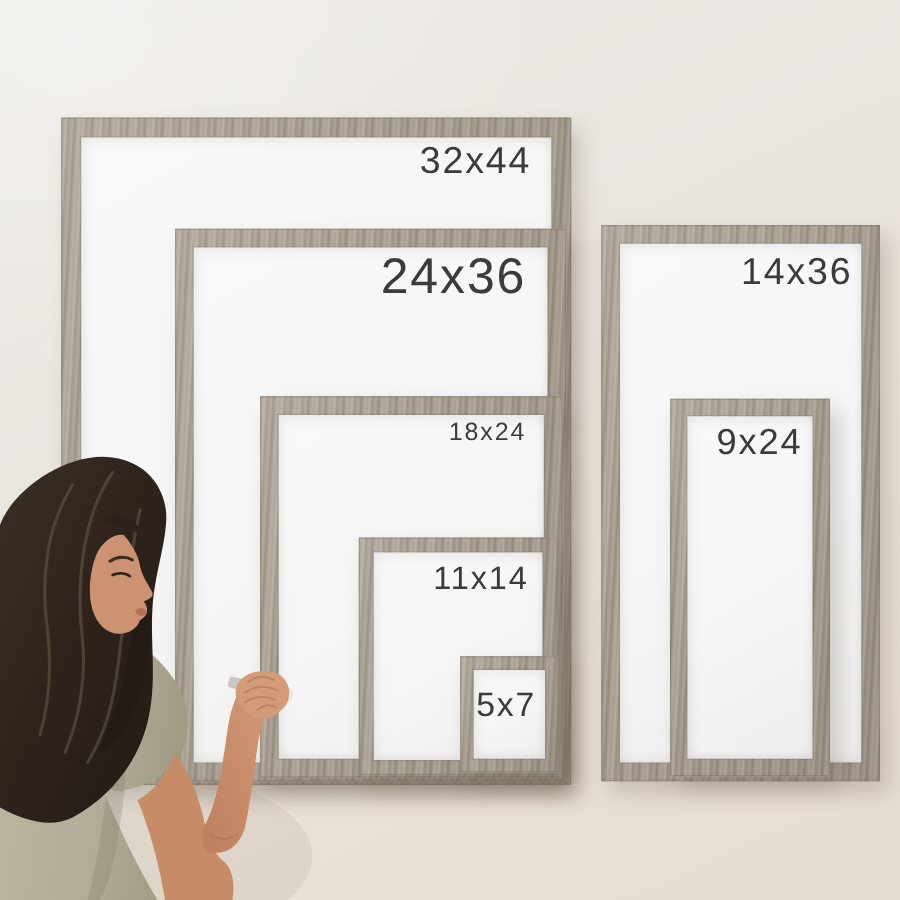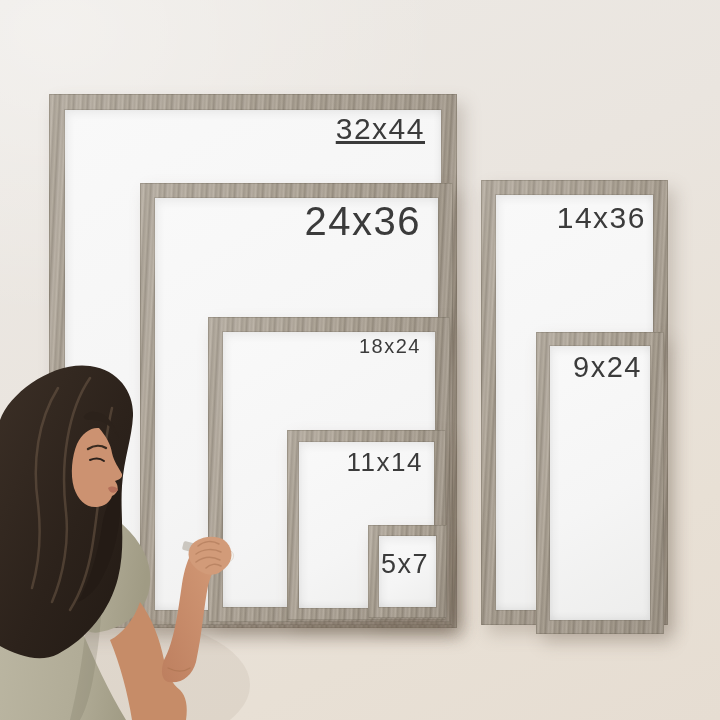--- a/index.html
+++ b/index.html
@@ -26,27 +26,27 @@
     box-shadow: inset 3px 4px 9px rgba(0,0,0,.06), inset -2px -3px 7px rgba(0,0,0,.05),
                 0 0 0 1px rgba(85,75,64,.18);
   }
   .size-label{
     position:absolute;line-height:1;font-weight:300;color:#3b3b3b;
     letter-spacing:1.5px;white-space:nowrap;
   }
   
   .f32{left:49px;top:94px;width:408px;height:534px;--bw:16px;z-index:1;}
   .f24{left:140px;top:183px;width:313px;height:442px;--bw:15px;z-index:2;}
-  .f14{left:481px;top:180px;width:187px;height:445px;--bw:15px;z-index:2;}
+  .f14{left:481px;top:180px;width:223px;height:445px;--bw:15px;z-index:2;}
   .f18{left:208px;top:317px;width:242px;height:305px;--bw:15px;z-index:3;}
-  .f9 {left:536px;top:332px;width:128px;height:302px;--bw:14px;z-index:3;}
+  .f9 {left:536px;top:319px;width:128px;height:302px;--bw:14px;z-index:3;}
   .f11{left:287px;top:430px;width:159px;height:190px;--bw:12px;z-index:4;}
   .f8 {left:322px;top:472px;width:125px;height:147px;--bw:12px;z-index:5;}
   .f5 {left:368px;top:525px;width:79px;height:93px;--bw:11px;z-index:6;padding-left:19px;}
-  .f32 .size-label{top:4px;right:16px;font-size:30px;text-decoration:underline;}
+  .f32 .size-label{top:4px;right:16px;font-size:30px;}
   .f24 .size-label{top:3px;right:17px;font-size:40px;}
   .f14 .size-label{top:8px;right:7px;font-size:30px;}
   .f18 .size-label{top:4px;right:14px;font-size:20px;}
   .f9  .size-label{top:7px;right:8px;font-size:29px;}
   .f11 .size-label{top:7px;right:11px;font-size:26px;}
   .f8  .size-label{top:10px;right:10px;font-size:27px;}
   .f5  .size-label{top:15px;right:7px;font-size:27px;}
   
   .person{position:absolute;left:0;top:350px;z-index:10;}
 </style>

